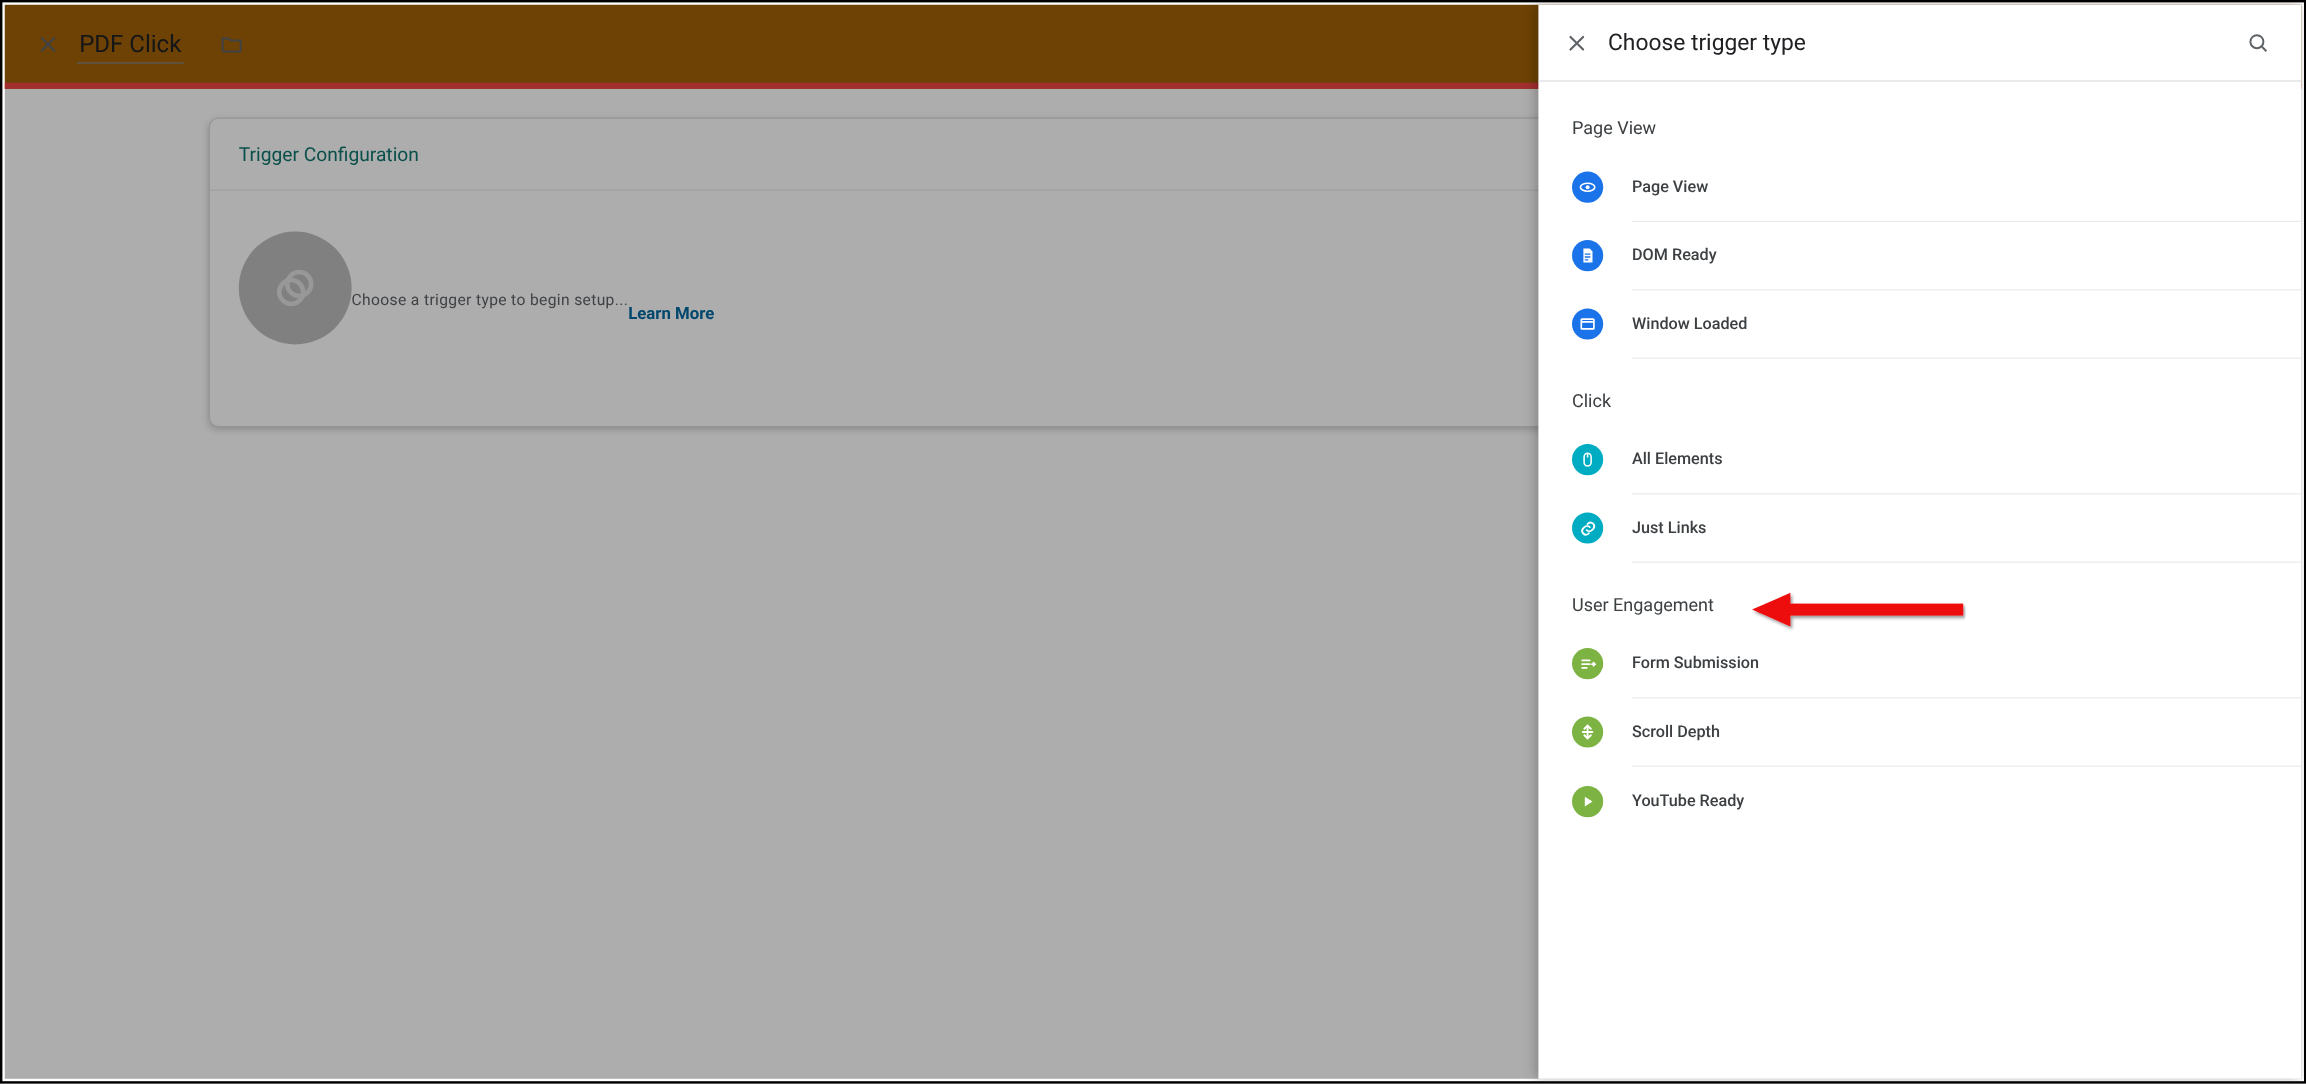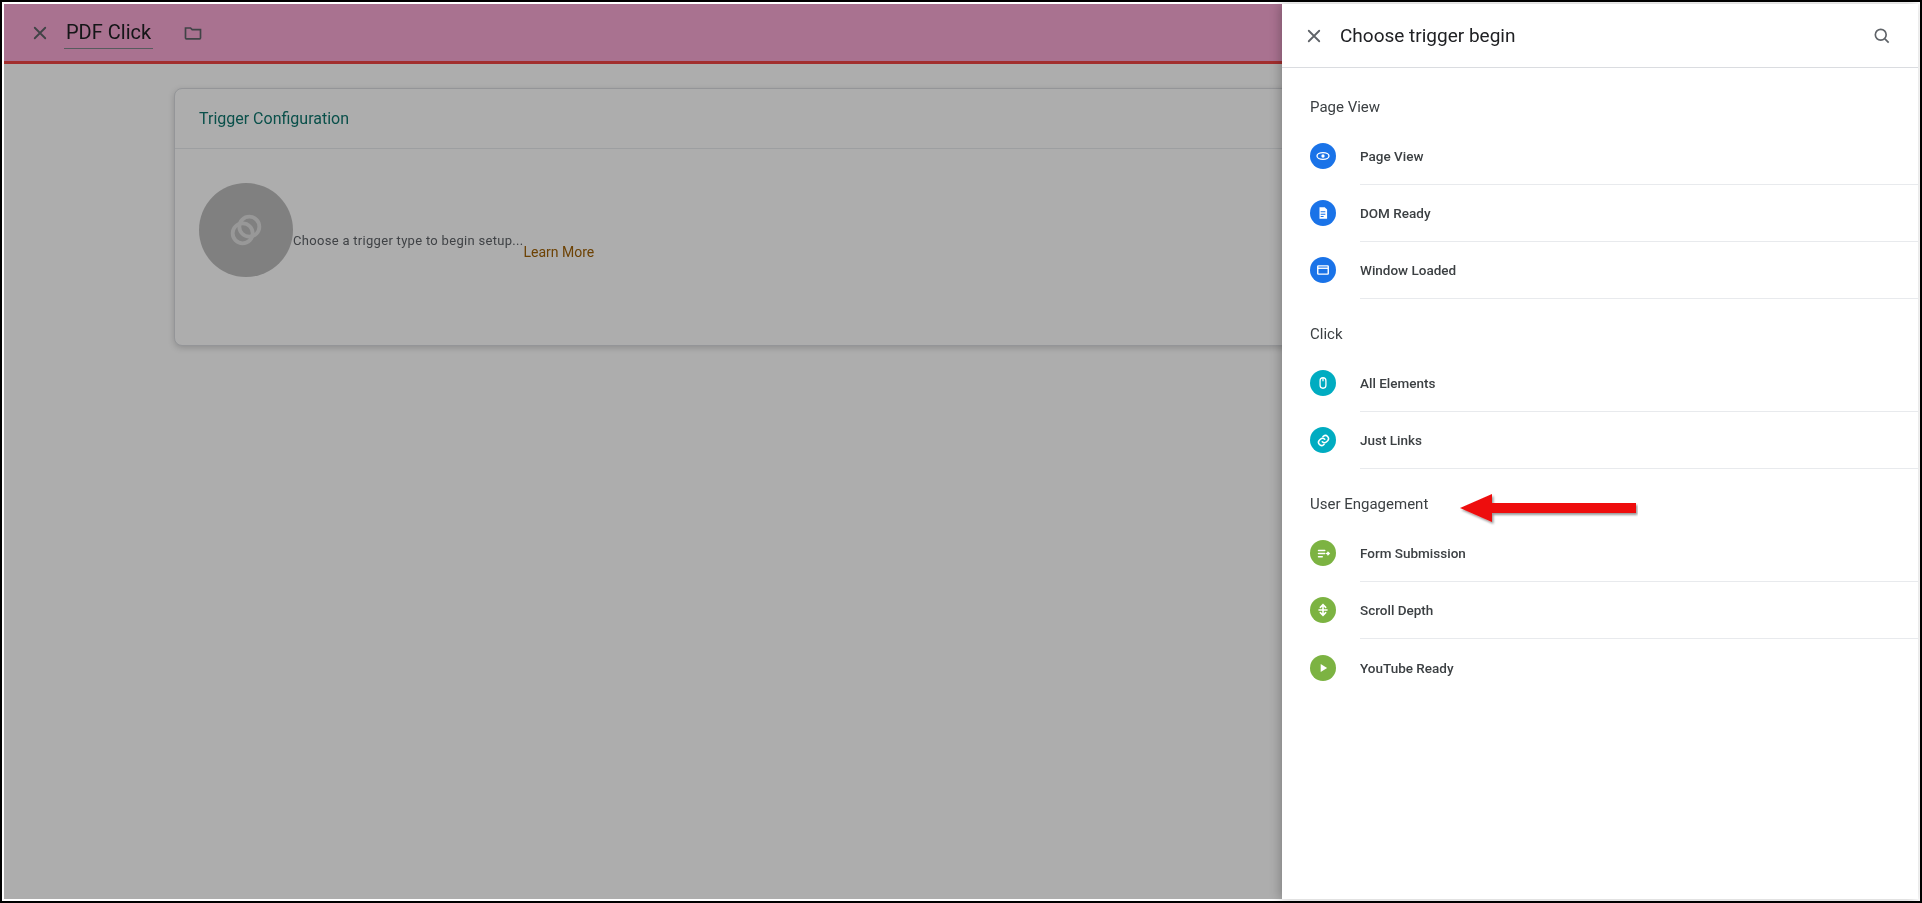--- a/index.html
+++ b/index.html
@@ -21,24 +21,24 @@
   }
   .overlay-scrim {
     position: absolute;
     inset: 0;
     background: rgba(0,0,0,0.32);
     pointer-events: none;
   }
   .bg-header {
     display: flex;
     align-items: center;
-    height: 60px;
+    height: 70px;
     padding: 0 16px;
-    border-bottom: 3px solid #ef4444;
-    background: #f9a8d4;
+    border-bottom: 5px solid #ef4444;
+    background: #a16207;
   }
   .icon-btn {
     width: 40px; height: 40px;
     display: inline-flex;
     align-items: center; justify-content: center;
     border-radius: 50%;
     color: #5f6368;
   }
   .bg-title {
     font-size: 20px;
@@ -79,22 +79,22 @@
     margin-bottom: 28px;
   }
   .placeholder-text {
     font-size: 13px;
     color: #5f6368;
     letter-spacing: 0.3px;
     margin-bottom: 8px;
   }
   .learn-more {
     font-size: 14px;
-    color: #a16207;
-    font-weight: 400;
+    color: #0369a1;
+    font-weight: 700;
     margin-top: 16px;
   }
 
   
   .side-panel {
     position: absolute;
     top: 2px; right: 2px; bottom: 2px;
     width: 636px;
     background: #fff;
     box-shadow: -2px 0 10px rgba(0,0,0,0.25);
@@ -209,21 +209,21 @@
   <div class="overlay-scrim"></div>
 </div>
 
 <div class="side-panel">
   <div class="panel-header">
     <div class="icon-btn">
       <svg width="18" height="18" viewBox="0 0 24 24" fill="none" stroke="#5f6368" stroke-width="2.4" stroke-linecap="round">
           <path d="M5 5l14 14M19 5L5 19"></path>
         </svg>
     </div>
-    <span class="panel-title">Choose trigger begin</span>
+    <span class="panel-title">Choose trigger type</span>
     <span class="spacer"></span>
     <div class="icon-btn">
       <svg width="20" height="20" viewBox="0 0 24 24" fill="none" stroke="#5f6368" stroke-width="2">
           <circle cx="10.5" cy="10.5" r="6.5"></circle>
           <path d="M20 20l-4.5-4.5"></path>
         </svg>
     </div>
   </div>
 
   <div class="panel-body">

